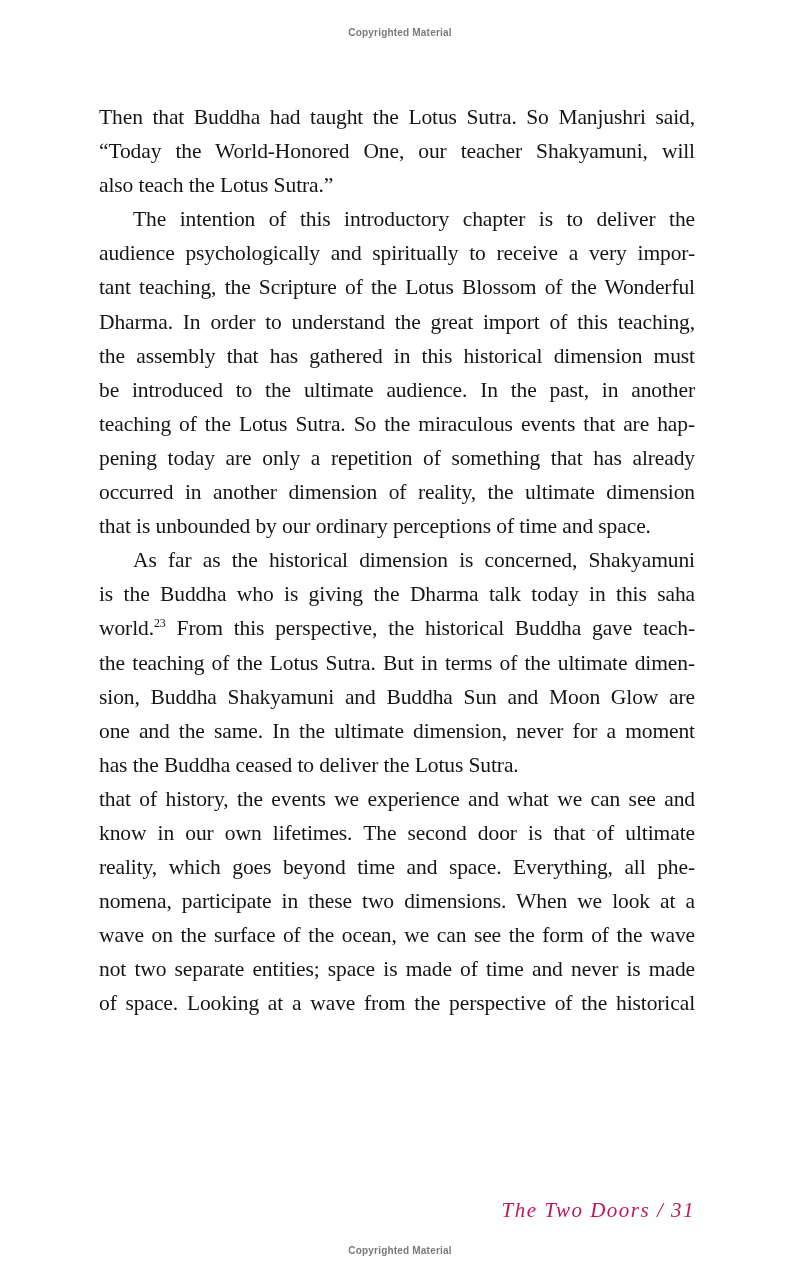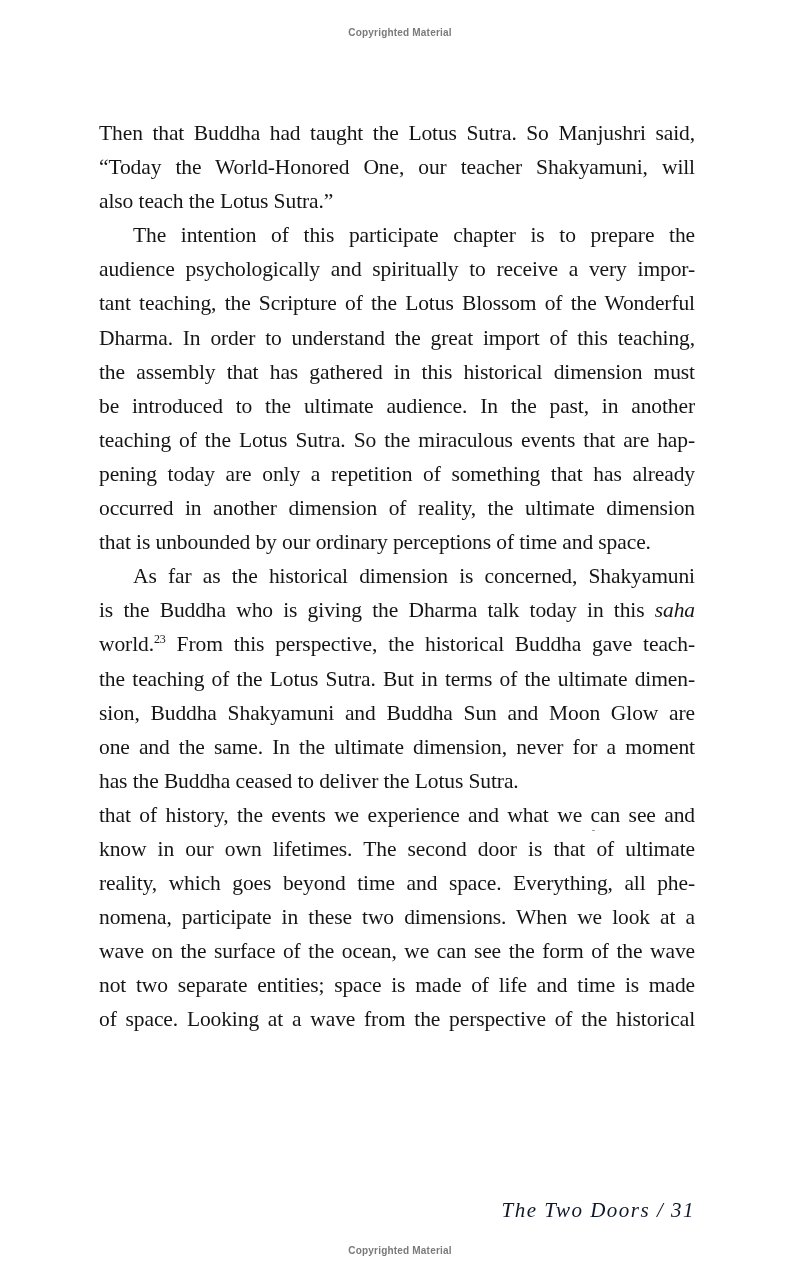--- a/index.html
+++ b/index.html
@@ -30,50 +30,49 @@
       position: absolute;
       left: 99px;
       top: 100px;
       width: 596px;
       font-family: "Liberation Serif", "DejaVu Serif", serif;
       font-size: 21.5px;
       line-height: 34.1px;
       color: #151515;
       text-align: justify;
       letter-spacing: -0.1px;
-      margin-top: 16px;
     }
     .line {
       display: block;
       white-space: nowrap;
       text-align: justify;
       text-align-last: justify;
       height: 34.1px;
     }
     .line.last {
       text-align-last: left;
     }
     .indent {
       padding-left: 34px;
     }
-    .italic { font-style: italic; }
+    .italic { }
     .sup {
       font-size: 12px;
       vertical-align: 8px;
       line-height: 0;
     }
     .running-footer {
       position: absolute;
       top: 1198px;
       right: 105px;
       font-family: "Liberation Serif", serif;
       font-style: italic;
       font-size: 21px;
       letter-spacing: 1.5px;
-      color: #0f172a;
+      color: #be185d;
     }
     .speck {
       position: absolute;
       left: 592px;
       top: 830px;
       width: 3px;
       height: 1px;
       background: #9a9a9a;
     }
   </style>
@@ -84,21 +83,21 @@
 
 <div class="page-body">
 
   <div>
     <span class="line">Then that Buddha had taught the Lotus Sutra. So Manjushri said,</span>
     <span class="line">“Today the World-Honored One, our teacher Shakyamuni, will</span>
     <span class="line last">also teach the Lotus Sutra.”</span>
   </div>
 
   <div>
-    <span class="line indent">The intention of this participate chapter is to prepare the</span>
+    <span class="line indent">The intention of this introductory chapter is to deliver the</span>
     <span class="line">audience psychologically and spiritually to receive a very impor-</span>
     <span class="line">tant teaching, the Scripture of the Lotus Blossom of the Wonderful</span>
     <span class="line">Dharma. In order to understand the great import of this teaching,</span>
     <span class="line">the assembly that has gathered in this historical dimension must</span>
     <span class="line">be introduced to the ultimate audience. In the past, in another</span>
     <span class="line">teaching of the Lotus Sutra. So the miraculous events that are hap-</span>
     <span class="line">pening today are only a repetition of something that has already</span>
     <span class="line">occurred in another dimension of reality, the ultimate dimension</span>
     <span class="line last">that is unbounded by our ordinary perceptions of time and space.</span>
   </div>
@@ -112,21 +111,21 @@
     <span class="line">one and the same. In the ultimate dimension, never for a moment</span>
     <span class="line last">has the Buddha ceased to deliver the Lotus Sutra.</span>
   </div>
 
   <div>
     <span class="line">that of history, the events we experience and what we can see and</span>
     <span class="line">know in our own lifetimes. The second door is that of ultimate</span>
     <span class="line">reality, which goes beyond time and space. Everything, all phe-</span>
     <span class="line">nomena, participate in these two dimensions. When we look at a</span>
     <span class="line">wave on the surface of the ocean, we can see the form of the wave</span>
-    <span class="line">not two separate entities; space is made of life and time is made</span>
+    <span class="line">not two separate entities; space is made of time and never is made</span>
     <span class="line">of space. Looking at a wave from the perspective of the historical</span>
   </div>
 </div>
 
 <div class="speck"></div>
 
 <div class="running-footer">
   <span>The Two Doors</span>
   <span>/</span>
   <span>31</span>

